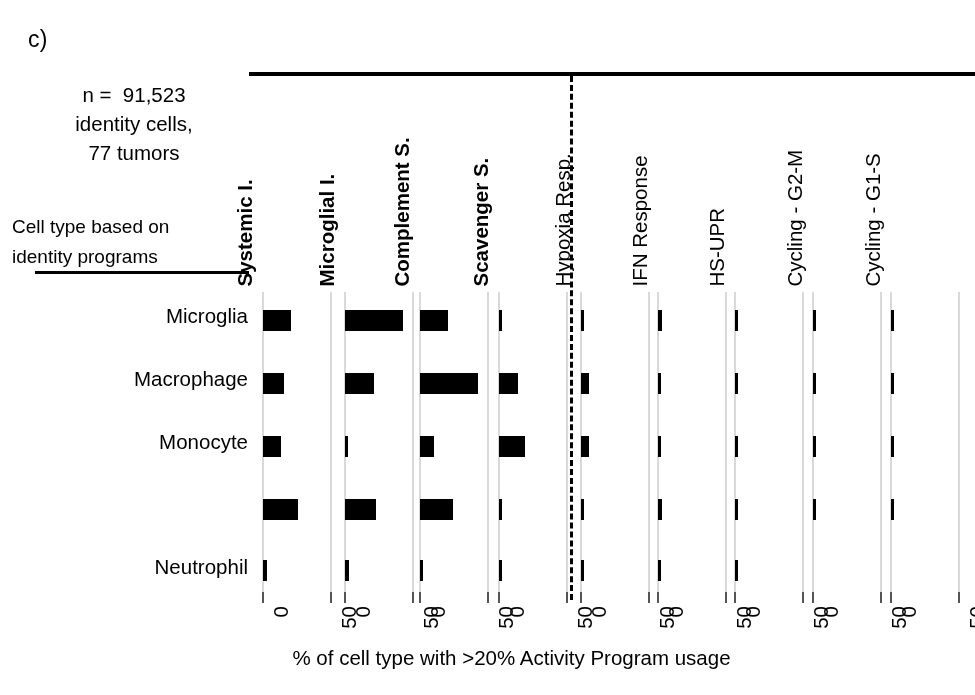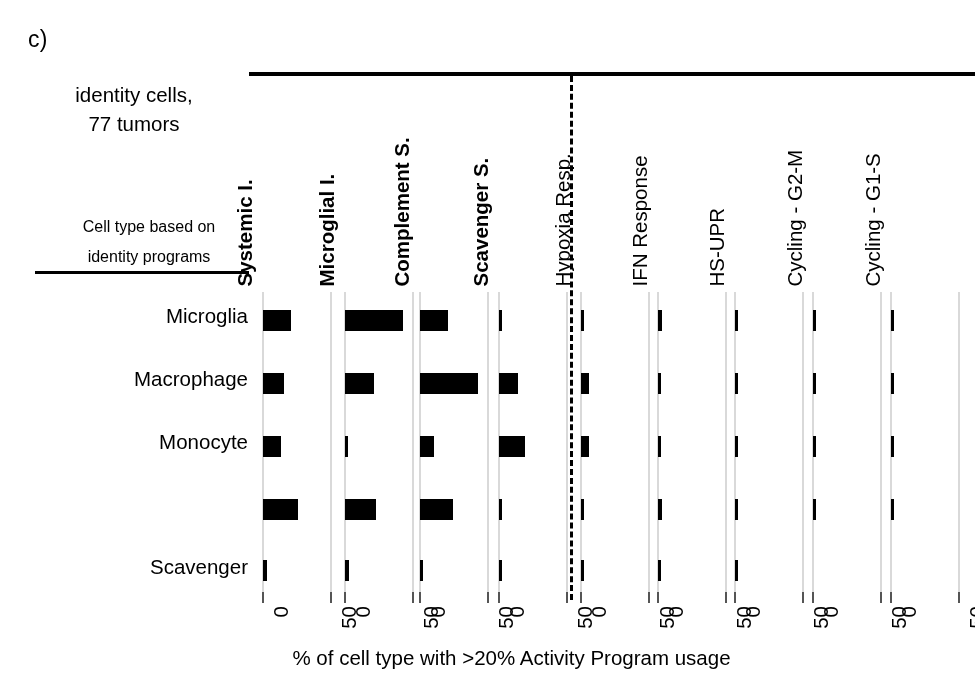--- a/index.html
+++ b/index.html
@@ -51,25 +51,25 @@
     top: 80px;
     width: 228px;
     text-align: center;
     font-size: 20.5px;
     line-height: 29px;
   }
   #n-caption .nline { display: block; white-space: pre; }
 
   
   #row-axis-title {
-    left: 32px;
+    left: 12px;
     top: 212px;
     width: 234px;
-    text-align: center;
-    font-size: 16px;
+    text-align: left;
+    font-size: 19px;
     line-height: 30px;
   }
   #row-axis-title .tline { display: block; white-space: nowrap; }
   #row-axis-rule {
     left: 35px;
     top: 271px;
     width: 214px;
     height: 3px;
     background: #000000;
   }
@@ -173,20 +173,21 @@
 </head>
 <body>
 
 <div id="figure">
 
   <div class="abs" id="panel-letter">c)</div>
 
   <div class="abs" id="title-rule"></div>
 
   <div class="abs" id="n-caption">
+    <span class="nline">n =  91,523</span>
     <span class="nline">identity cells,</span>
     <span class="nline">77 tumors</span>
   </div>
 
   <div class="abs" id="row-axis-title">
     <span class="tline">Cell type based on</span>
     <span class="tline">identity programs</span>
   </div>
   <div class="abs" id="row-axis-rule"></div>
 
@@ -240,21 +241,21 @@
       </div>
       <div class="col-header-holder" style="left: 883px;">
         <div class="col-header">Cycling - G1-S</div>
       </div>
     </div>
 
   <div class="abs" id="row-labels">
       <div class="row-label" style="top: 367px;">Macrophage</div>
       <div class="row-label" style="top: 304px;">Microglia</div>
       <div class="row-label" style="top: 430px;">Monocyte</div>
-      <div class="row-label" style="top: 555px;">Scavenger</div>
+      <div class="row-label" style="top: 555px;">Neutrophil</div>
     </div>
 
   <div class="abs" id="bars-layer">
       <div class="bar" style="left: 263px; top: 310px; width: 27.88px;"></div>
       <div class="bar" style="left: 263px; top: 373px; width: 21.08px;"></div>
       <div class="bar" style="left: 263px; top: 436px; width: 18.36px;"></div>
       <div class="bar" style="left: 263px; top: 499px; width: 35.36px;"></div>
       <div class="bar" style="left: 263px; top: 560px; width: 4.08px;"></div>
       <div class="bar" style="left: 345px; top: 310px; width: 58.48px;"></div>
       <div class="bar" style="left: 345px; top: 373px; width: 28.56px;"></div>

